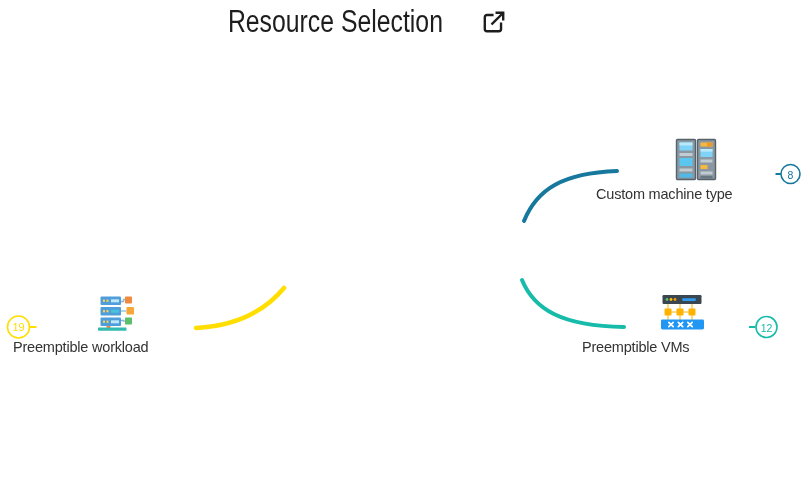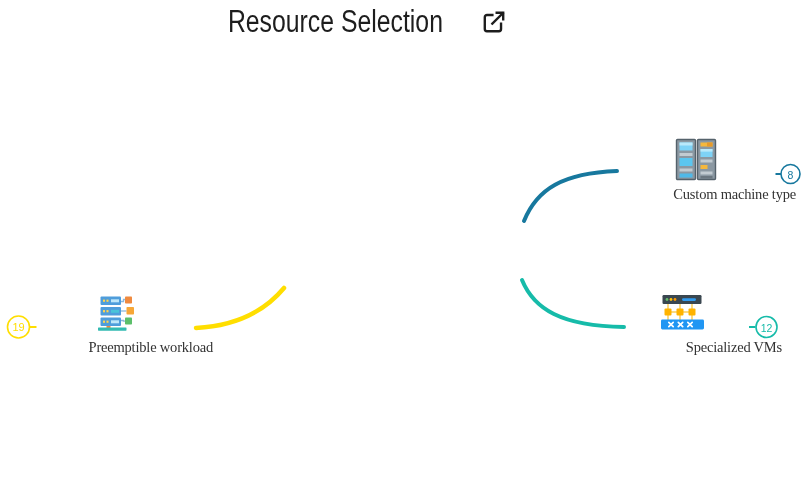--- a/index.html
+++ b/index.html
@@ -14,22 +14,22 @@
   }
   .title-text{
     display:inline-block;white-space:nowrap;
     font-family:"Liberation Sans",sans-serif;
     font-size:31px;font-weight:500;color:#1d1d1d;
     transform:scaleX(0.8);transform-origin:center;
     letter-spacing:0px;
   }
   .ext-icon{display:block;}
   .node-label{
-    position:absolute;width:200px;text-align:right;
-    font-family:Liberation Serif, serif;
+    position:absolute;width:200px;text-align:left;
+    font-family:Liberation Sans, sans-serif;
     font-size:14.5px;color:#333333;letter-spacing:-0.2px;white-space:nowrap;
   }
   .node-icon{position:absolute;}
   .node-icon svg{display:block;}
   #label-specialized{left:13px;top:339px;}
   #icon-specialized{left:93px;top:294px;}
   #label-custom{left:596px;top:186px;}
   #icon-custom{left:674px;top:138px;}
   #label-preemptible{left:582px;top:339px;}
   #icon-preemptible{left:658px;top:292px;}
@@ -140,13 +140,13 @@
     <g stroke="#ffffff" stroke-width="1.7" stroke-linecap="round">
       <line x1="10.8" y1="30.3" x2="15.2" y2="34.7"></line>
         <line x1="15.2" y1="30.3" x2="10.8" y2="34.7"></line>
       <line x1="20.3" y1="30.3" x2="24.7" y2="34.7"></line>
         <line x1="24.7" y1="30.3" x2="20.3" y2="34.7"></line>
       <line x1="29.8" y1="30.3" x2="34.2" y2="34.7"></line>
         <line x1="34.2" y1="30.3" x2="29.8" y2="34.7"></line>
     </g>
   </svg>
 </div>
-<div id="label-preemptible" class="node-label">Specialized VMs</div>
+<div id="label-preemptible" class="node-label">Preemptible VMs</div>
 
 </body></html>

